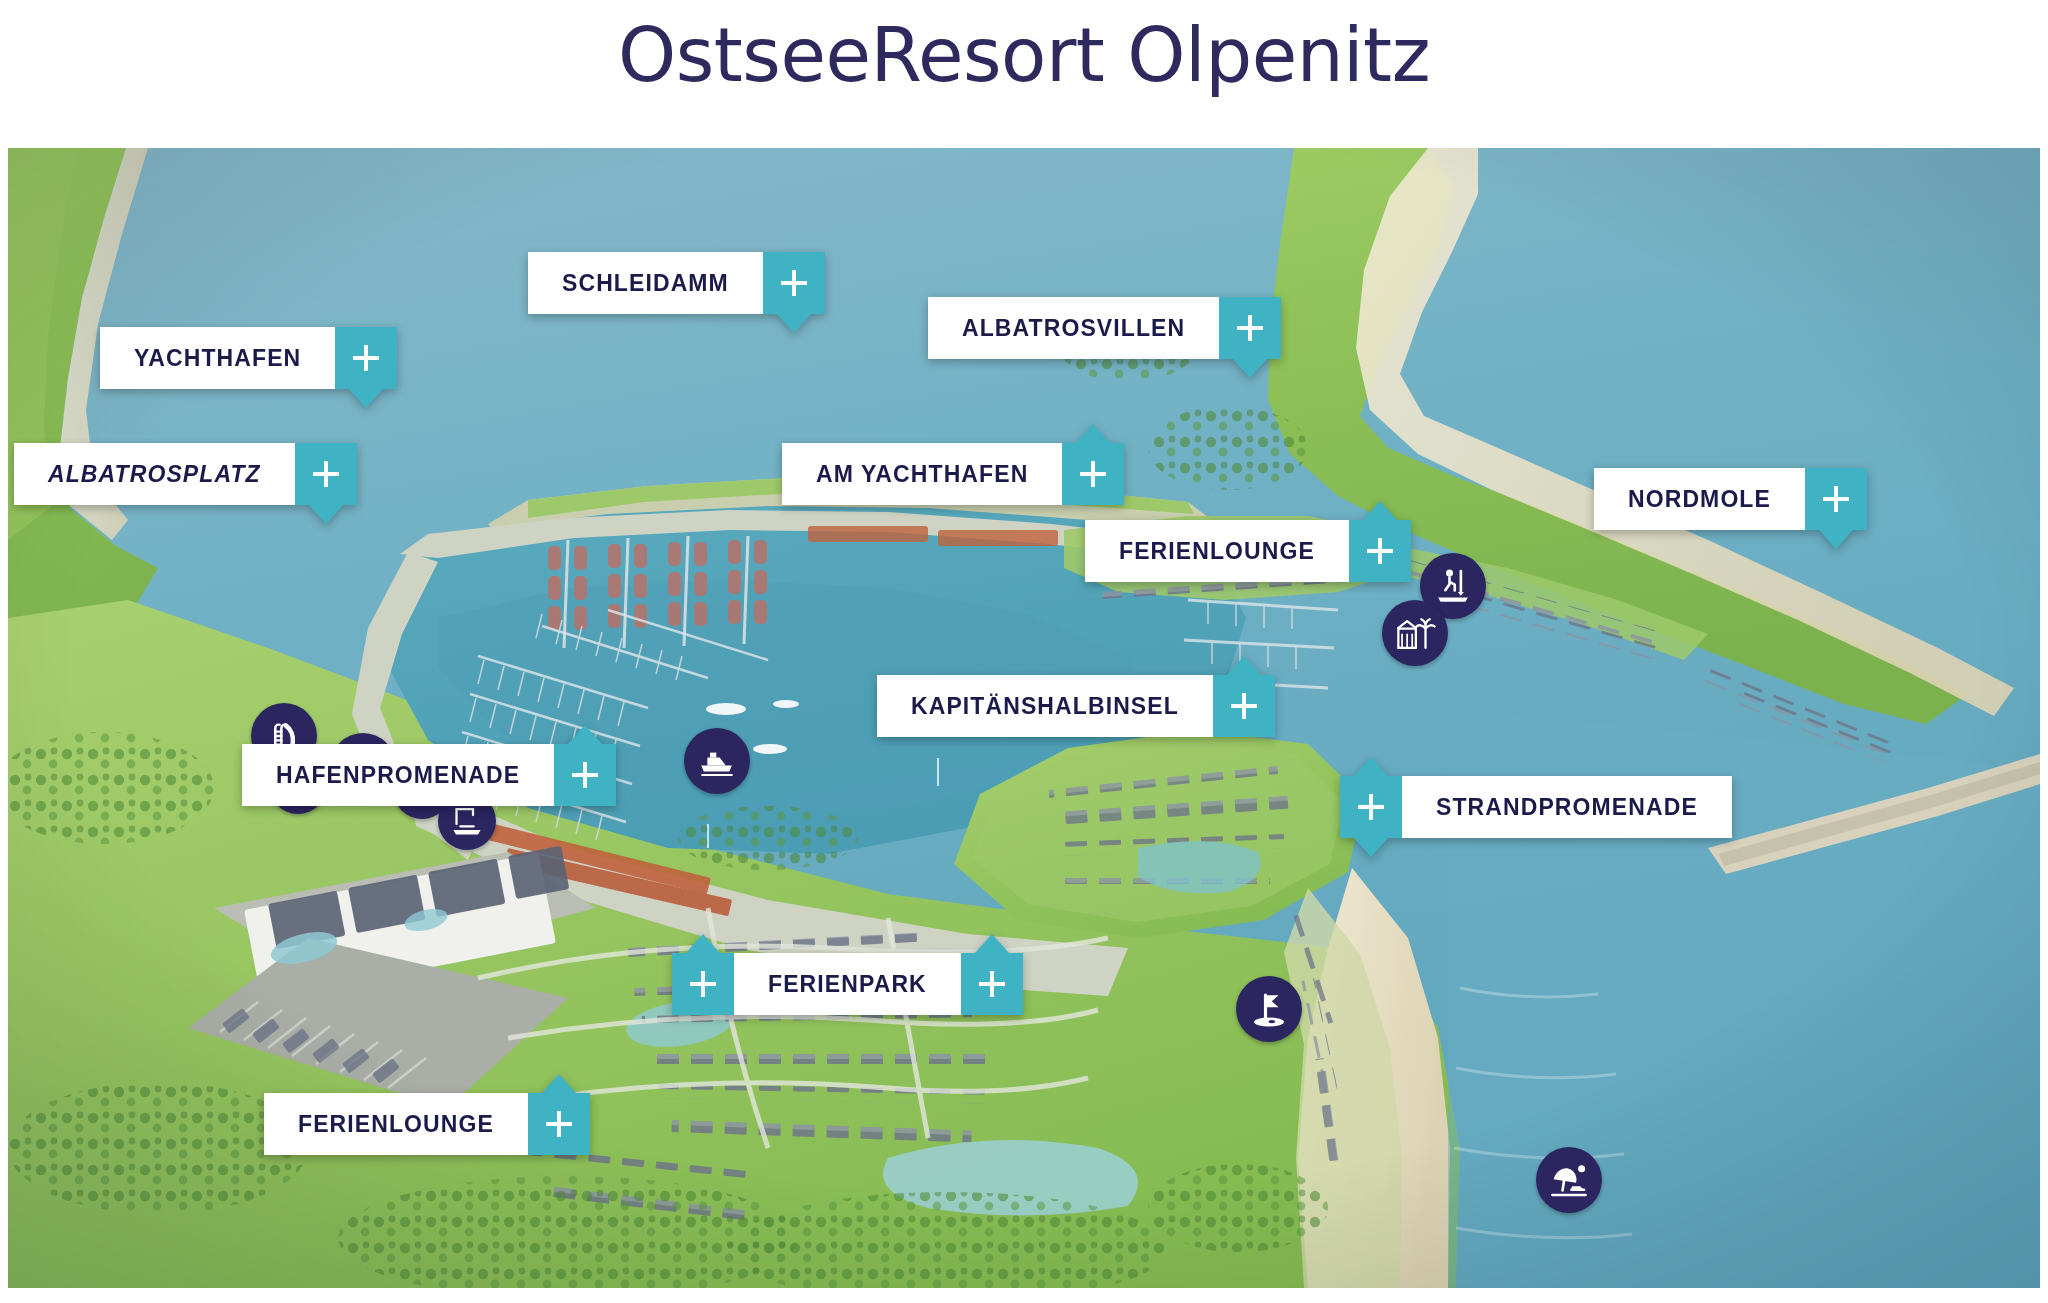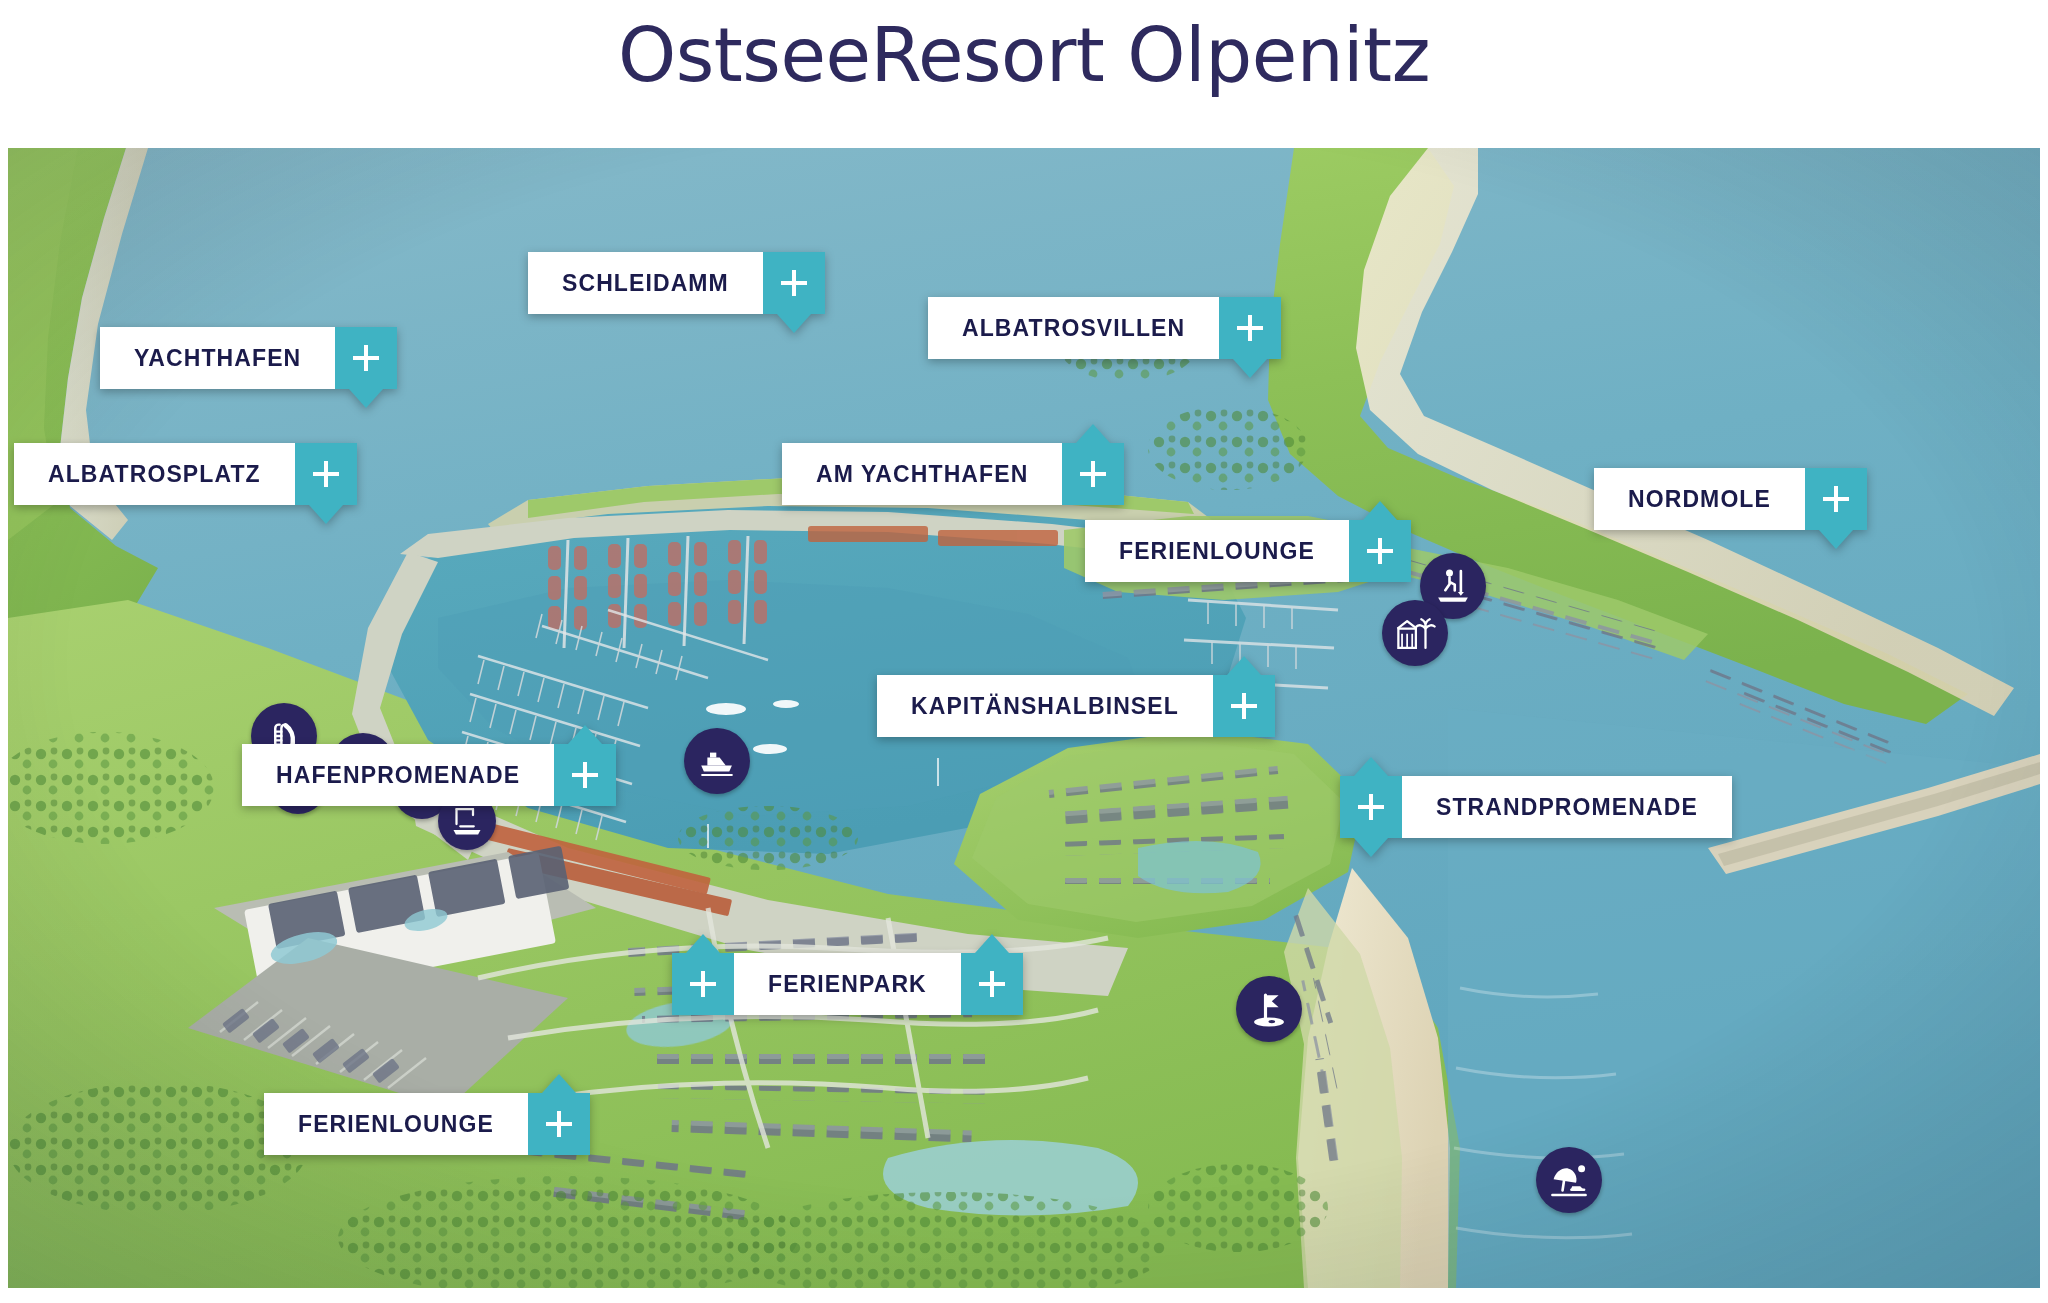--- a/index.html
+++ b/index.html
@@ -600,21 +600,21 @@
         </span>
     </div>
 
     <div class="label-pill" style="left:92px; top:179px;">
       <span class="pill-text">YACHTHAFEN</span>
       <span class="pill-plus">
           <i class="ptr-down"></i>
         </span>
     </div>
 
-    <div class="label-pill" style="left:6px; top:295px;">
+    <div class="label-pill" style="left:6px; top:295px;font-style:italic;">
       <span class="pill-text">ALBATROSPLATZ</span>
       <span class="pill-plus">
           <i class="ptr-down"></i>
         </span>
     </div>
 
     <div class="label-pill" style="left:774px; top:295px;">
       <span class="pill-text">AM YACHTHAFEN</span>
       <span class="pill-plus">
           <i class="ptr-up"></i>

